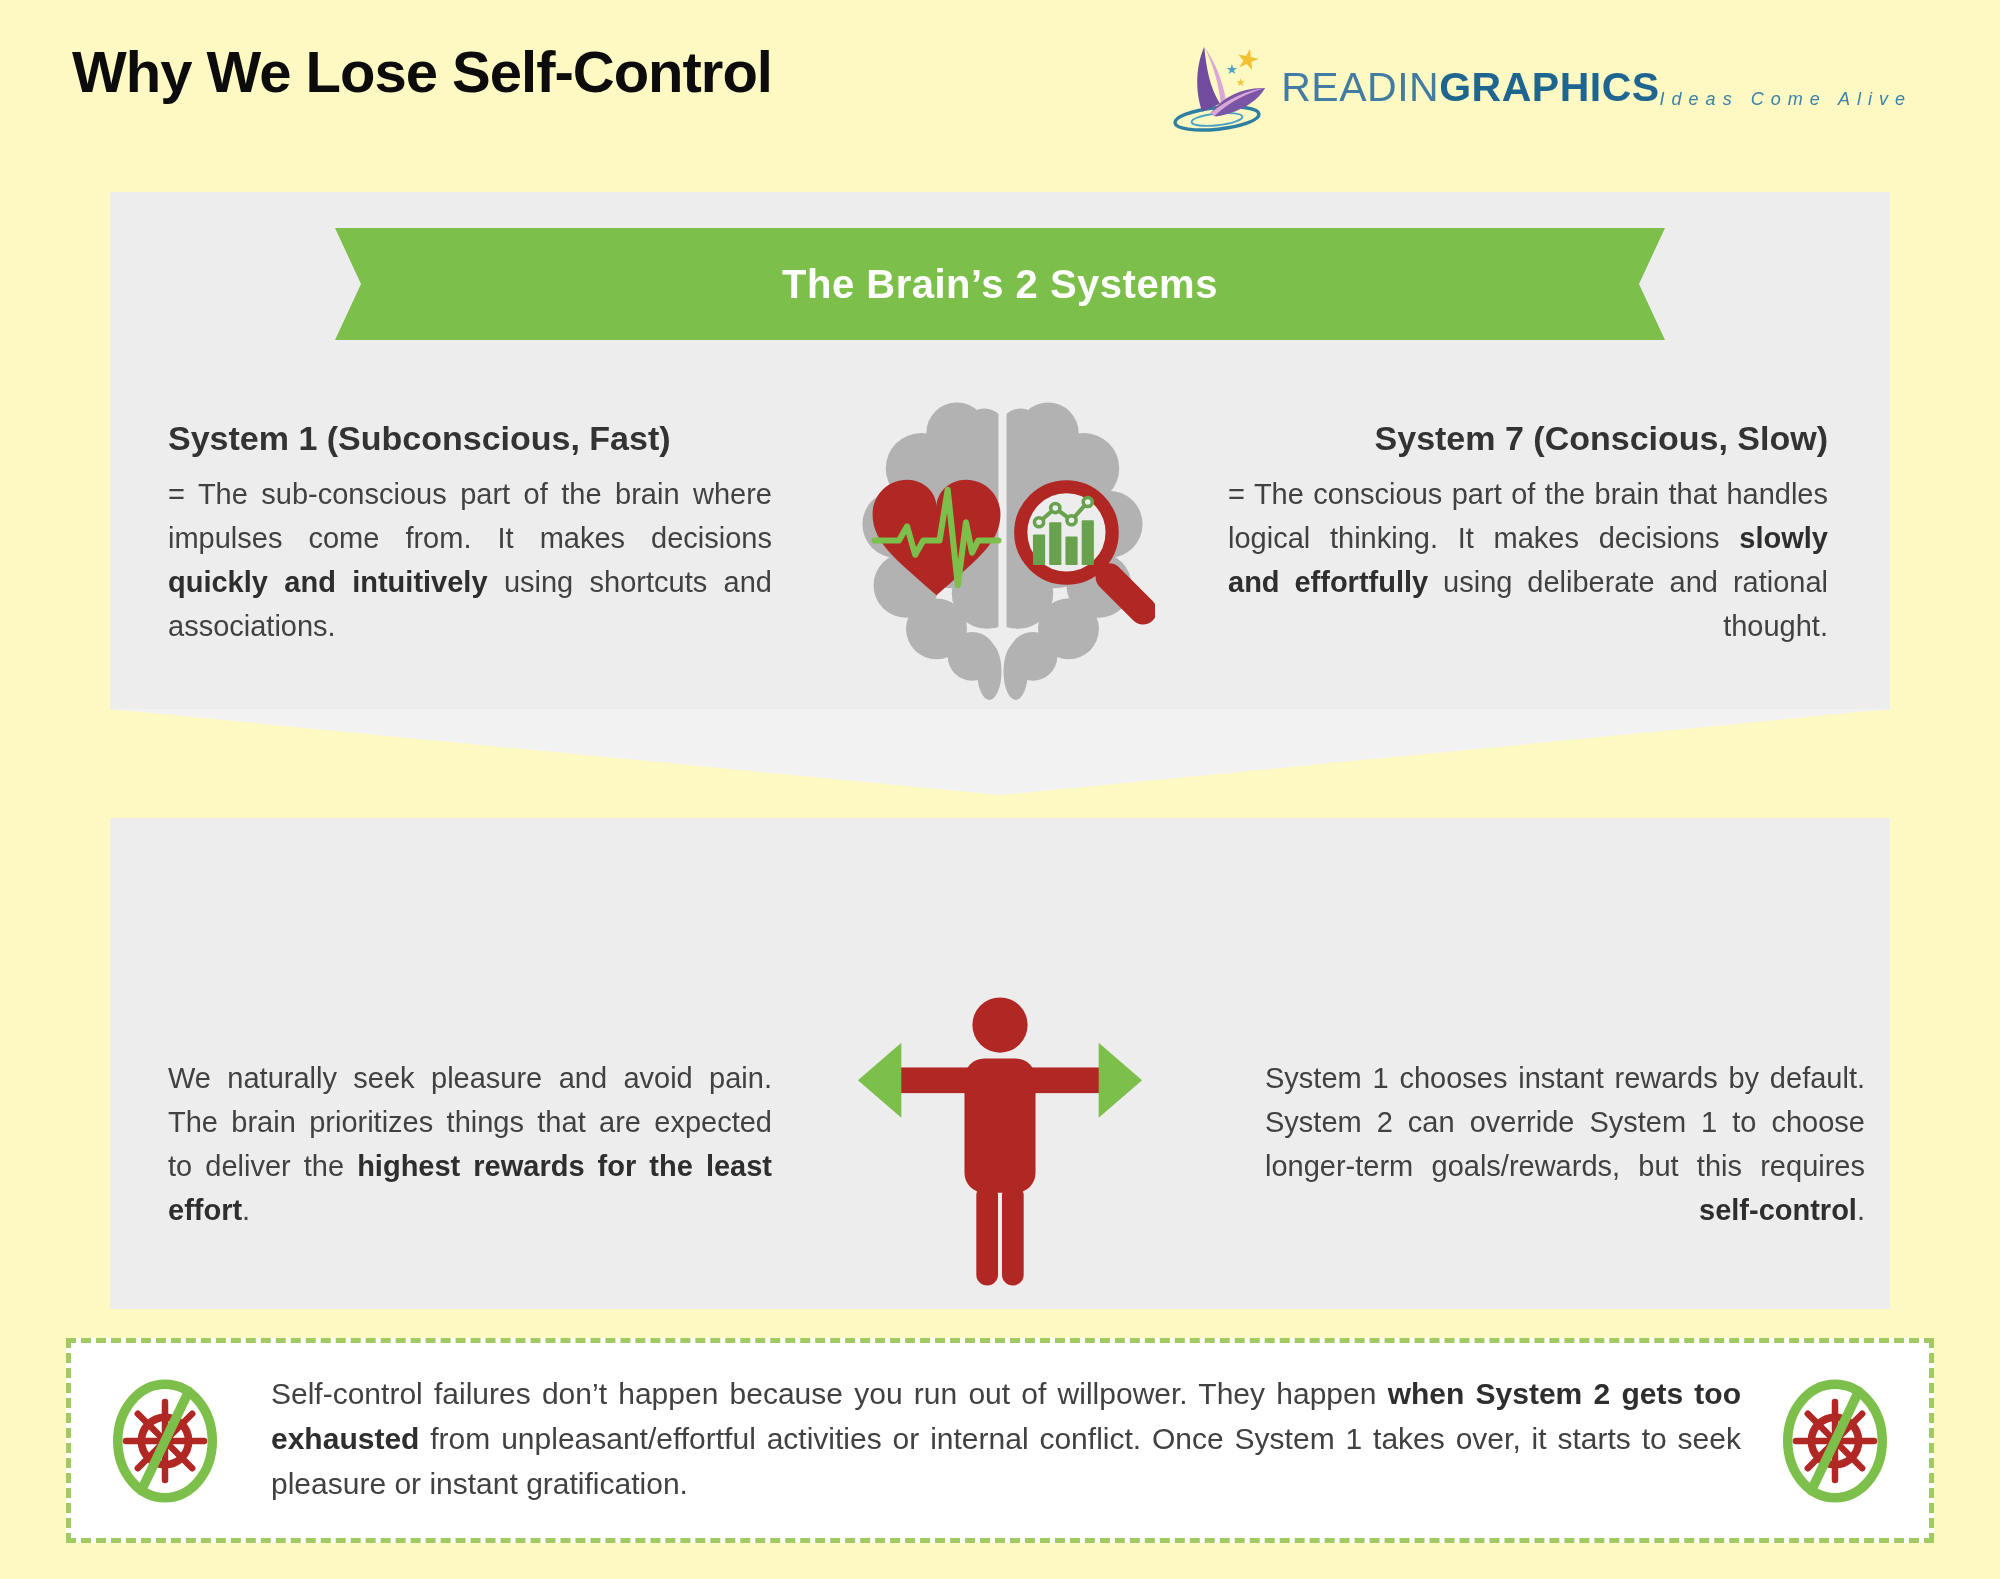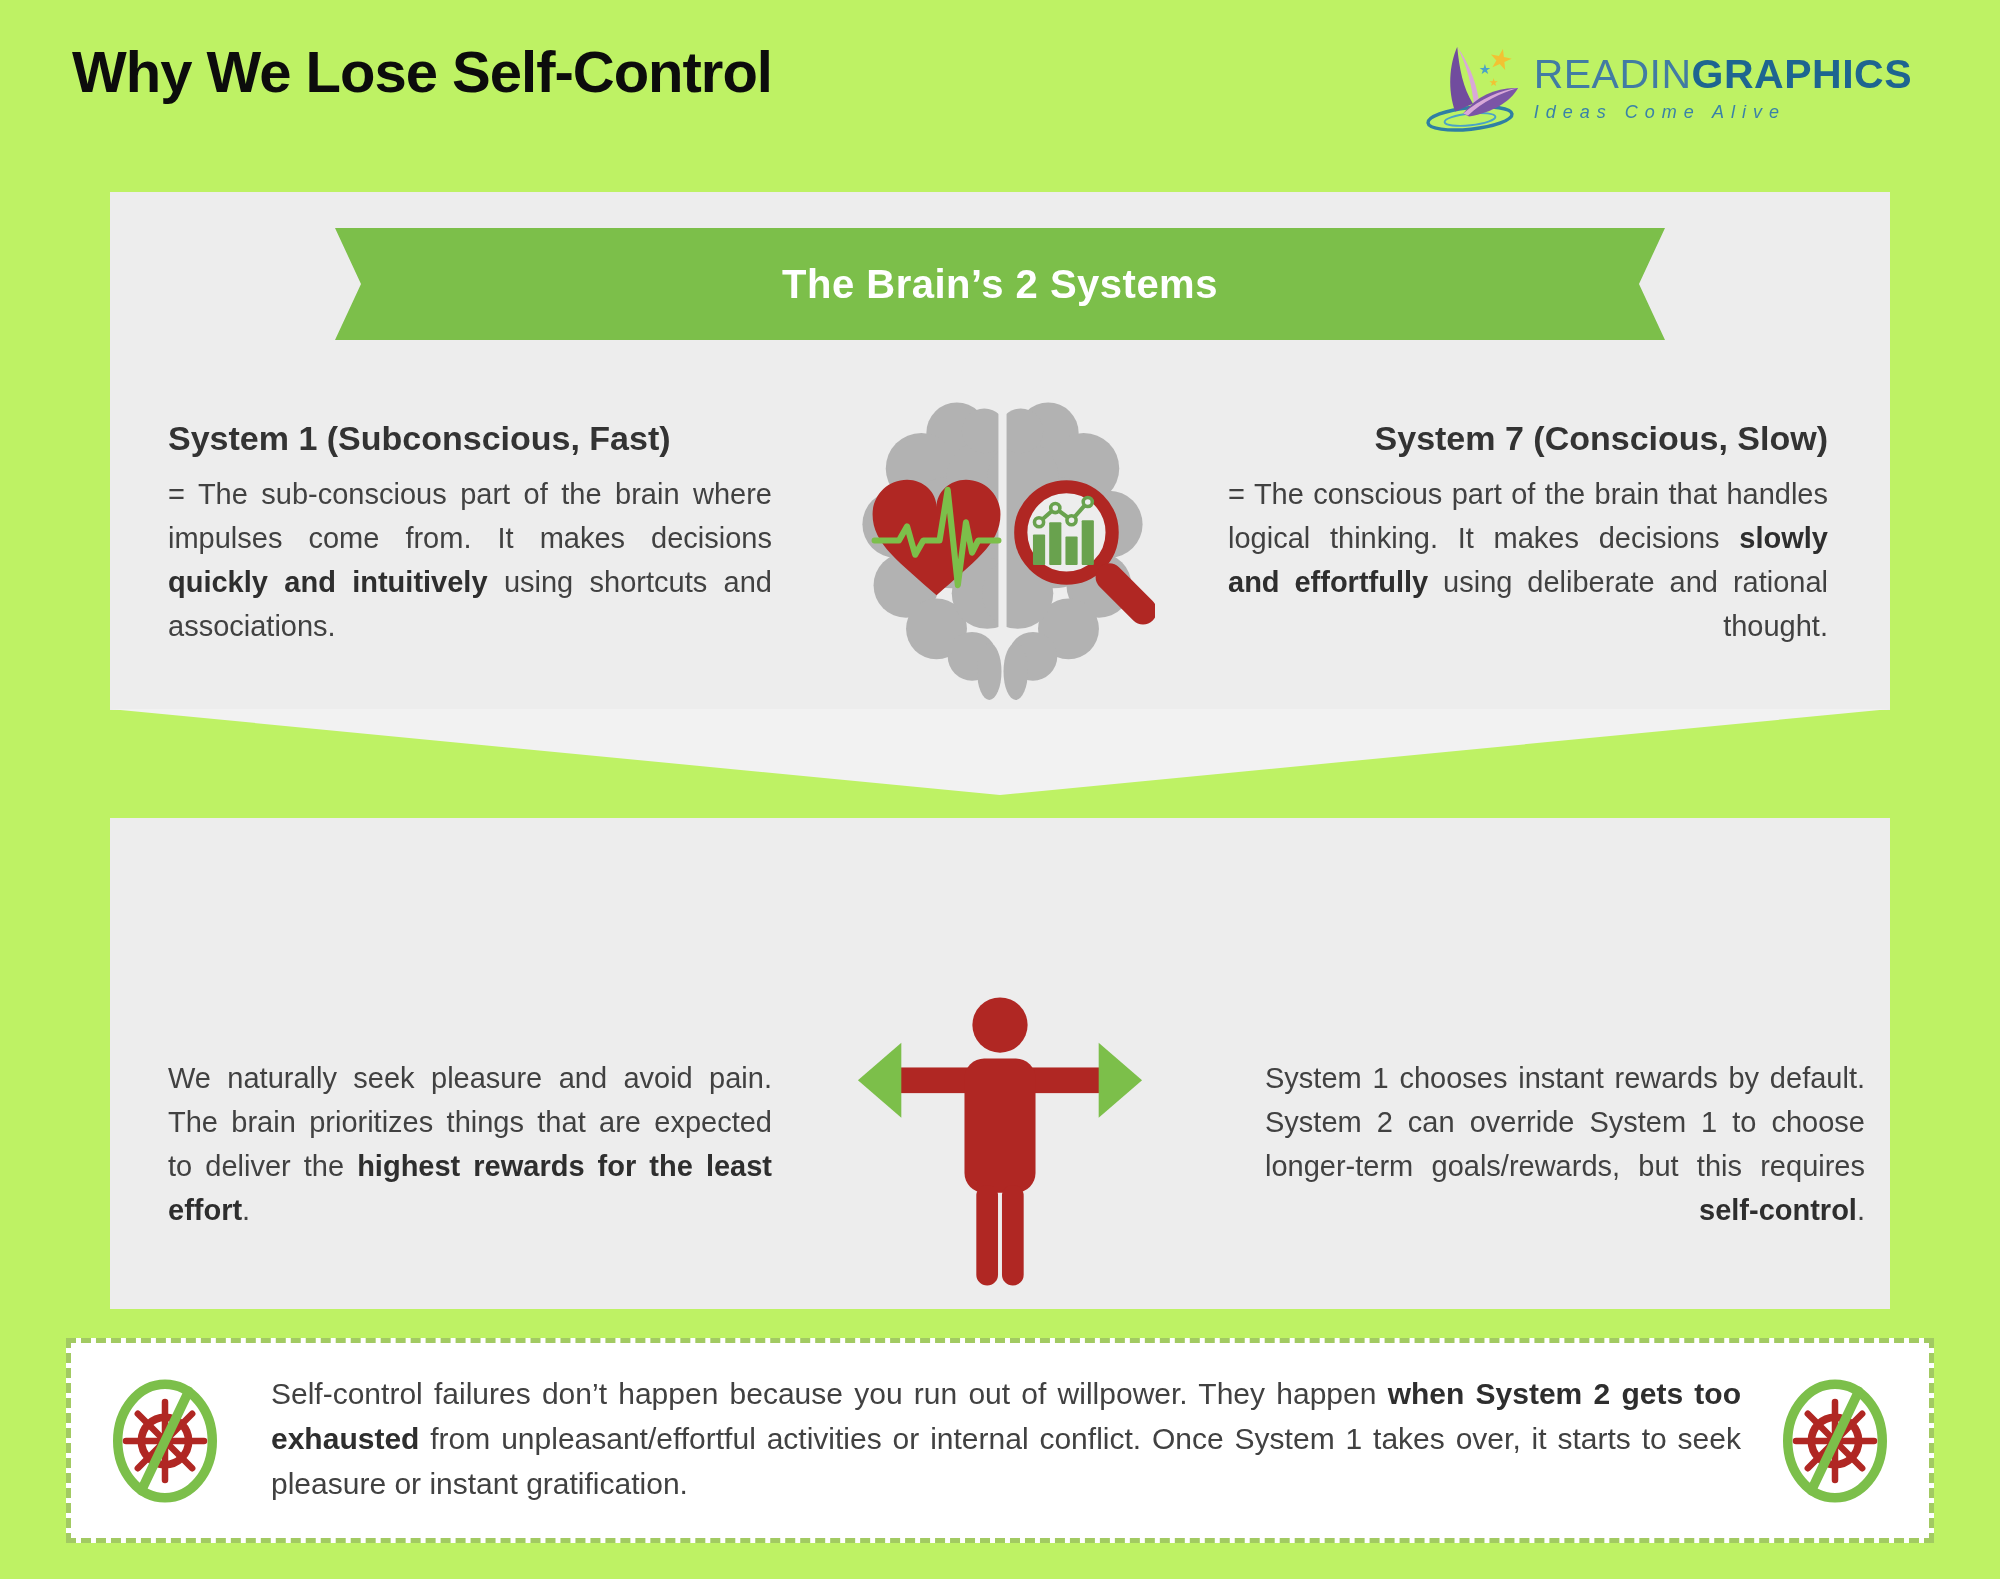--- a/index.html
+++ b/index.html
@@ -1,23 +1,23 @@
 <!DOCTYPE html>
 <html><head>
 <meta charset="utf-8">
 <style>
   html,body{margin:0;padding:0;background:#ffffff;}
-  .page{position:relative;width:2000px;height:1579px;background:#bef264;overflow:hidden;
+  .page{position:relative;width:2000px;height:1579px;background:#fef9c3;overflow:hidden;
         font-family:"Liberation Sans","DejaVu Sans",sans-serif;color:#3c3c3c;}
 
   
   .title{position:absolute;left:72px;top:38px;font-size:58px;font-weight:700;
          letter-spacing:-1px;color:#0c0c0c;}
   .logo{position:absolute;right:88px;top:38px;display:flex;align-items:center;gap:10px;}
-  .logo-text{display:flex;flex-direction:column;}
+  .logo-text{display:flex;flex-direction:row;align-items:flex-end;}
   .brand{font-size:41px;letter-spacing:0.5px;line-height:1.05;}
   .brand .lt{font-weight:400;color:#427ca3;}
   .brand .bd{font-weight:700;color:#1e6590;}
   .tagline{font-size:18px;font-style:italic;letter-spacing:7px;color:#3981a8;margin-top:6px;}
 
   
   .panel{position:absolute;left:110px;width:1780px;background:#ededed;}
   .panel1{top:192px;height:518px;}
   .chevron{position:absolute;left:110px;top:709px;width:1780px;height:86px;background:#f2f2f2;
            clip-path:polygon(0 0,100% 0,50% 100%);}

